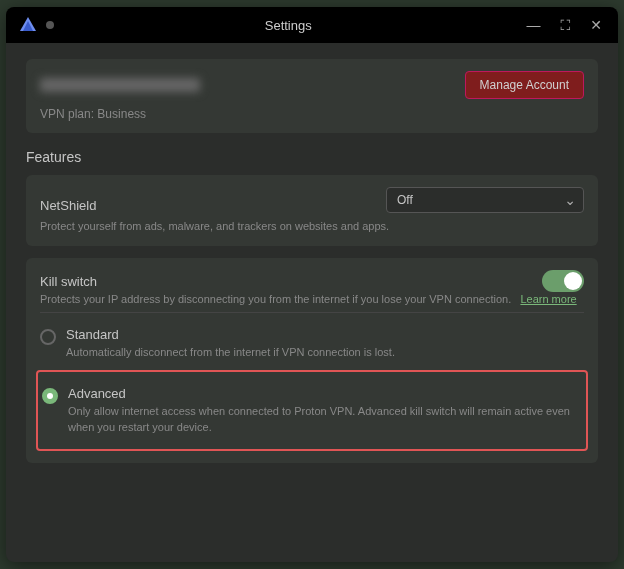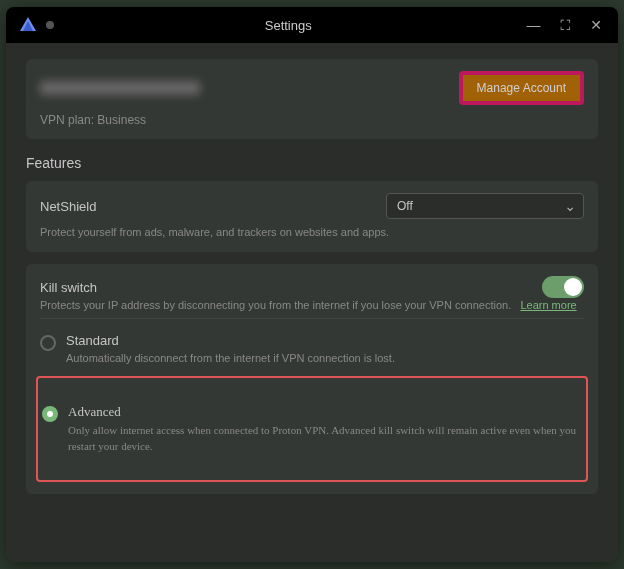--- a/index.html
+++ b/index.html
@@ -109,23 +109,23 @@
 
     .account-email-blur {
       height: 14px;
       width: 160px;
       background: #666;
       border-radius: 3px;
       filter: blur(4px);
     }
 
     .manage-account-btn {
-      background: #a16207;
+      background: #7f1d1d;
       color: #d0d0d0;
-      border: 4px solid #be185d;
+      border: 1px solid #be185d;
       border-radius: 4px;
       padding: 6px 14px;
       font-size: 12px;
       cursor: pointer;
     }
 
     .vpn-plan {
       color: #888;
       font-size: 12px;
     }
@@ -140,21 +140,21 @@
 
     .feature-card {
       background: #343834;
       border-radius: 6px;
       padding: 12px 14px;
       margin-bottom: 12px;
     }
 
     .feature-row {
       display: flex;
-      align-items: center;
+      align-items: flex-end;
       justify-content: space-between;
       margin-bottom: 6px;
     }
 
     .feature-label {
       color: #c5c5c5;
       font-size: 13px;
     }
 
     .feature-desc {
@@ -278,22 +278,21 @@
     .kill-switch-header {
       display: flex;
       align-items: center;
       justify-content: space-between;
     }
 
     .advanced-option-highlighted {
       border: 2px solid #e05555;
       border-radius: 4px;
       margin: 0 -4px;
-      padding: 16px 4px;
-      font-family: Liberation Serif, serif;
+      padding: 4px 4px;
     }
 
     .learn-more {
       color: #7ab87a;
       font-size: 11px;
       text-decoration: underline;
       cursor: pointer;
     }
 
     .divider {

